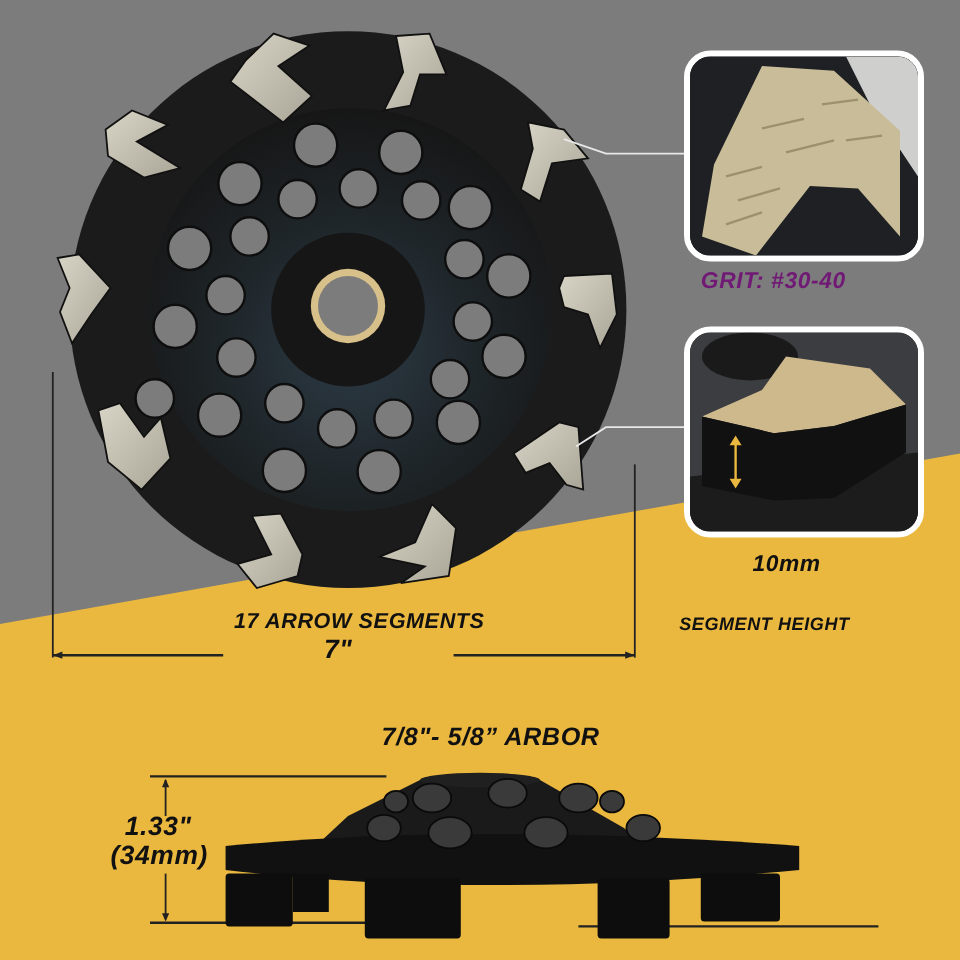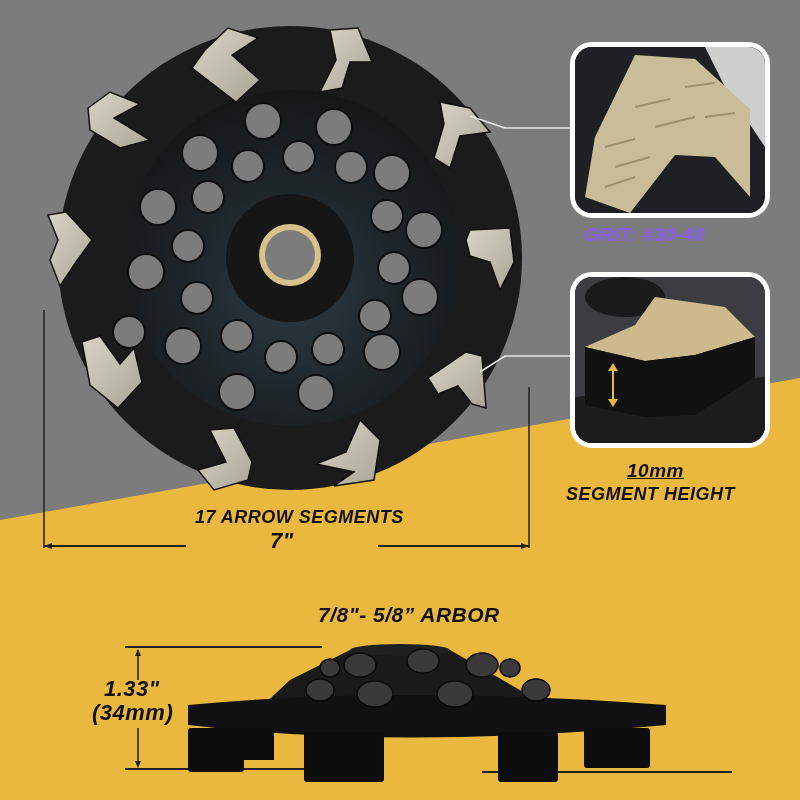--- a/index.html
+++ b/index.html
@@ -1,20 +1,20 @@
 <!DOCTYPE html>
 <html><head>
 <meta charset="utf-8">
 <style>
   html, body { margin: 0; padding: 0; }
   body { width: 800px; height: 800px; overflow: hidden; position: relative; font-family: "Liberation Sans", sans-serif; }
   .bg { position: absolute; inset: 0; width: 800px; height: 800px; }
   .label { position: absolute; font-family: "Liberation Sans", sans-serif; font-weight: bold; font-style: italic; letter-spacing: 0.5px; white-space: nowrap; }
   .dark { color: #111; }
-  .light { color: #8b5cf6; }
+  .light { color: #701a75; }
   .inset { position: absolute; width: 200px; height: 176px; border: 5px solid #fff; border-radius: 22px; overflow: hidden; box-sizing: border-box; }
   svg { display: block; }
 </style>
 </head>
 <body>
 
 <svg class="bg" viewBox="0 0 800 800">
   <rect x="0" y="0" width="800" height="800" fill="#ebb83f"></rect>
   <polygon points="0,0 800,0 800,378 0,520" fill="#7c7c7c"></polygon>
 </svg>
@@ -127,22 +127,22 @@
     <rect width="190" height="166" fill="#3b3d40"></rect>
     <ellipse cx="50" cy="20" rx="40" ry="20" fill="#1a1a1a"></ellipse>
     <polygon points="0,120 190,100 190,166 0,166" fill="#1c1c1c"></polygon>
     <polygon points="80,20 150,30 180,60 120,78 70,84 10,70 60,48" fill="#cdb98c"></polygon>
     <polygon points="10,70 70,84 120,78 180,60 180,100 120,138 70,140 10,128" fill="#111"></polygon>
     <line x1="38" y1="90" x2="38" y2="126" stroke="#ebb83f" stroke-width="2"></line>
     <polygon points="38,86 33,94 43,94" fill="#ebb83f"></polygon>
     <polygon points="38,130 33,122 43,122" fill="#ebb83f"></polygon>
   </svg>
 </div>
-<div class="label dark" style="left:627px; top:460px; font-size:19px;text-decoration:underline;">10mm</div>
-<div class="label dark" style="left:566px; top:484px; font-size:18px;">SEGMENT HEIGHT</div>
+<div class="label dark" style="left:627px; top:460px; font-size:19px;">10mm</div>
+<div class="label dark" style="left:566px; top:512px; font-size:15px;">SEGMENT HEIGHT</div>
 
 <div class="label dark" style="left:195px; top:507px; font-size:18px;">17 ARROW SEGMENTS</div>
 <div class="label dark" style="left:270px; top:528px; font-size:22px;">7"</div>
 
 <div class="label dark" style="left:318px; top:603px; font-size:21px;">7/8"- 5/8” ARBOR</div>
 
 <svg class="bg" viewBox="0 0 800 800">
 
   <line x1="125" y1="647" x2="322" y2="647" stroke="#222" stroke-width="2"></line>
   <line x1="125" y1="769" x2="322" y2="769" stroke="#222" stroke-width="2"></line>

